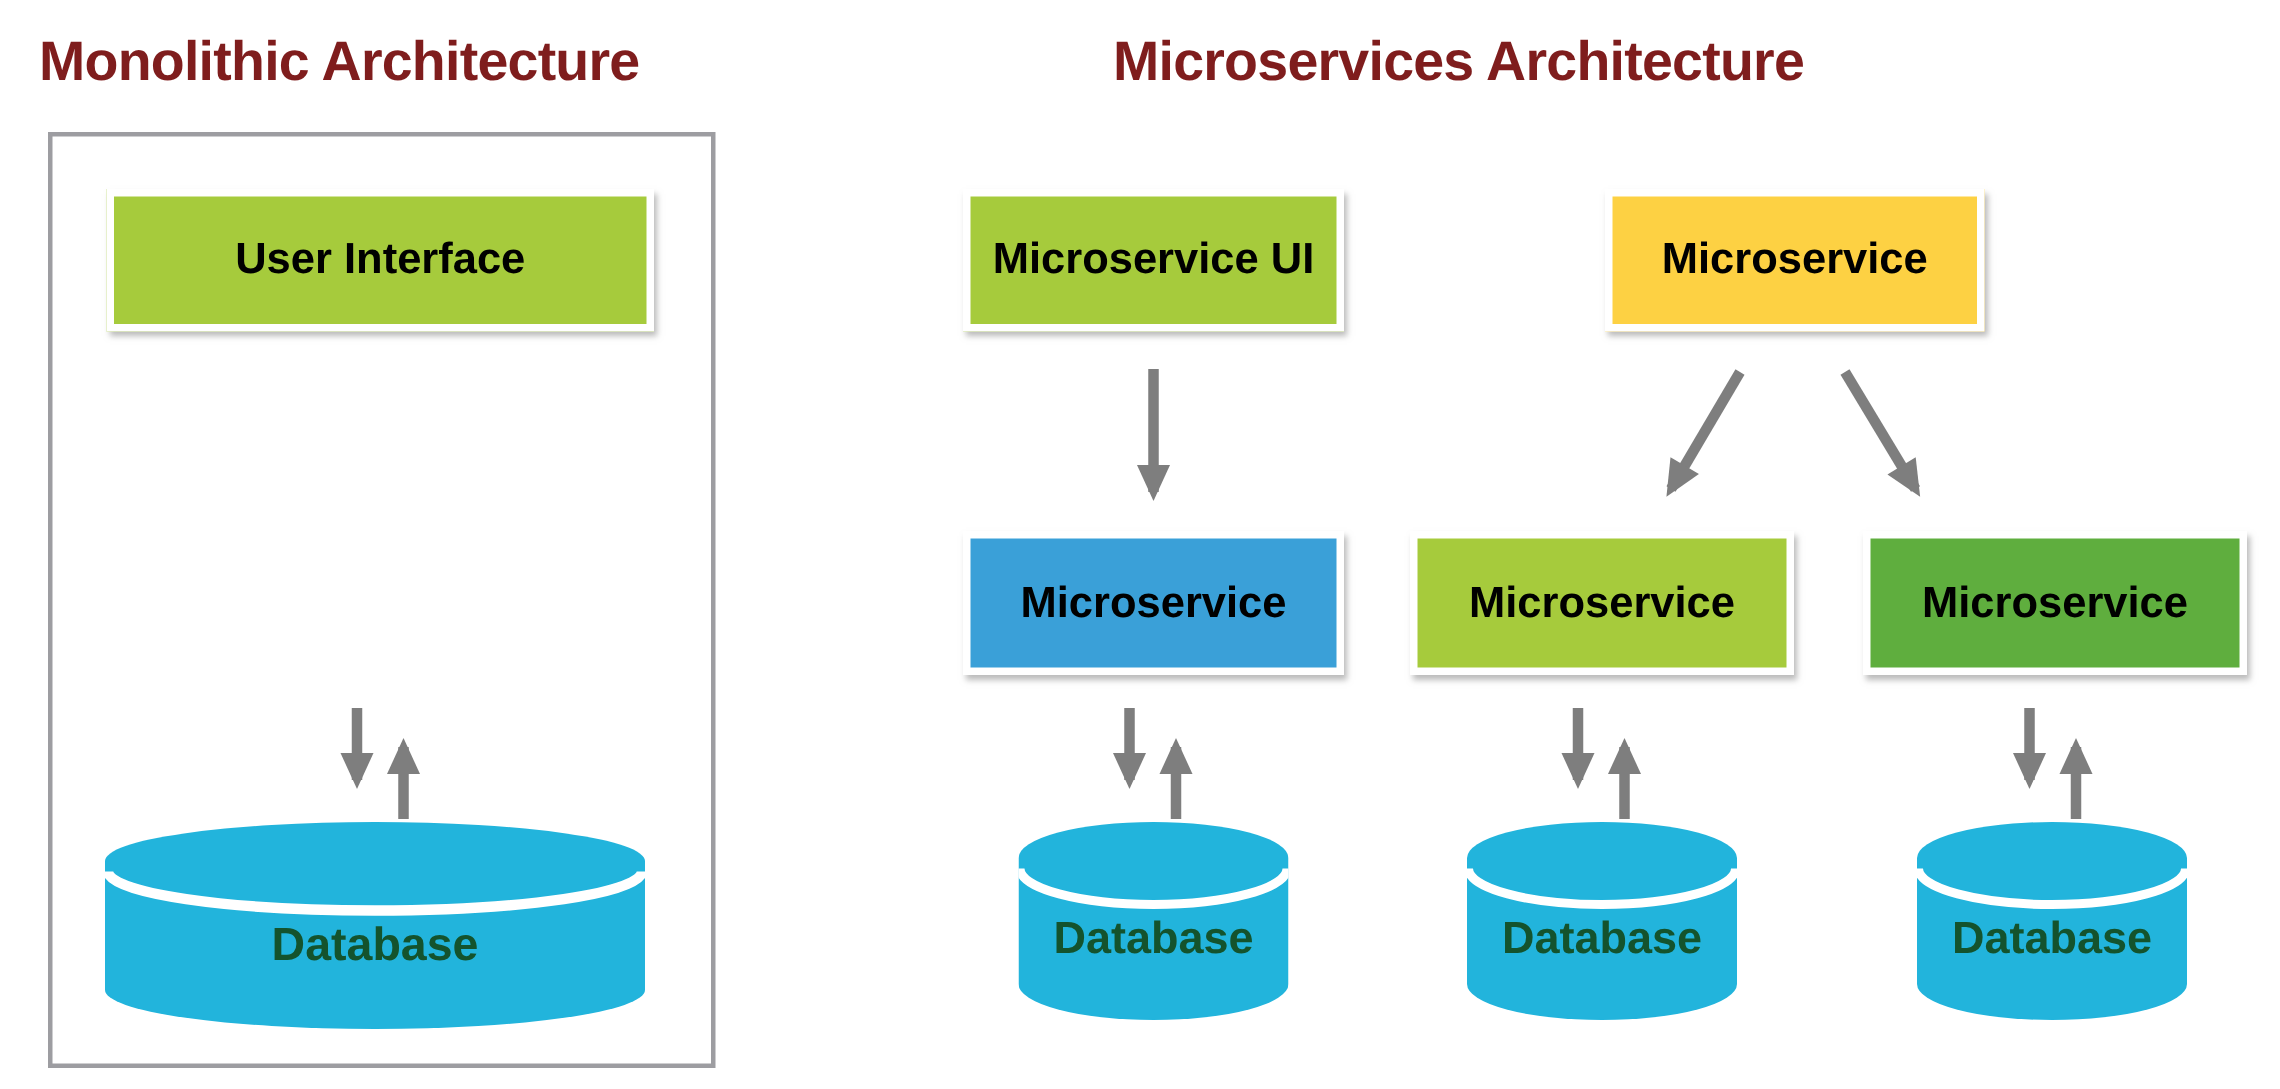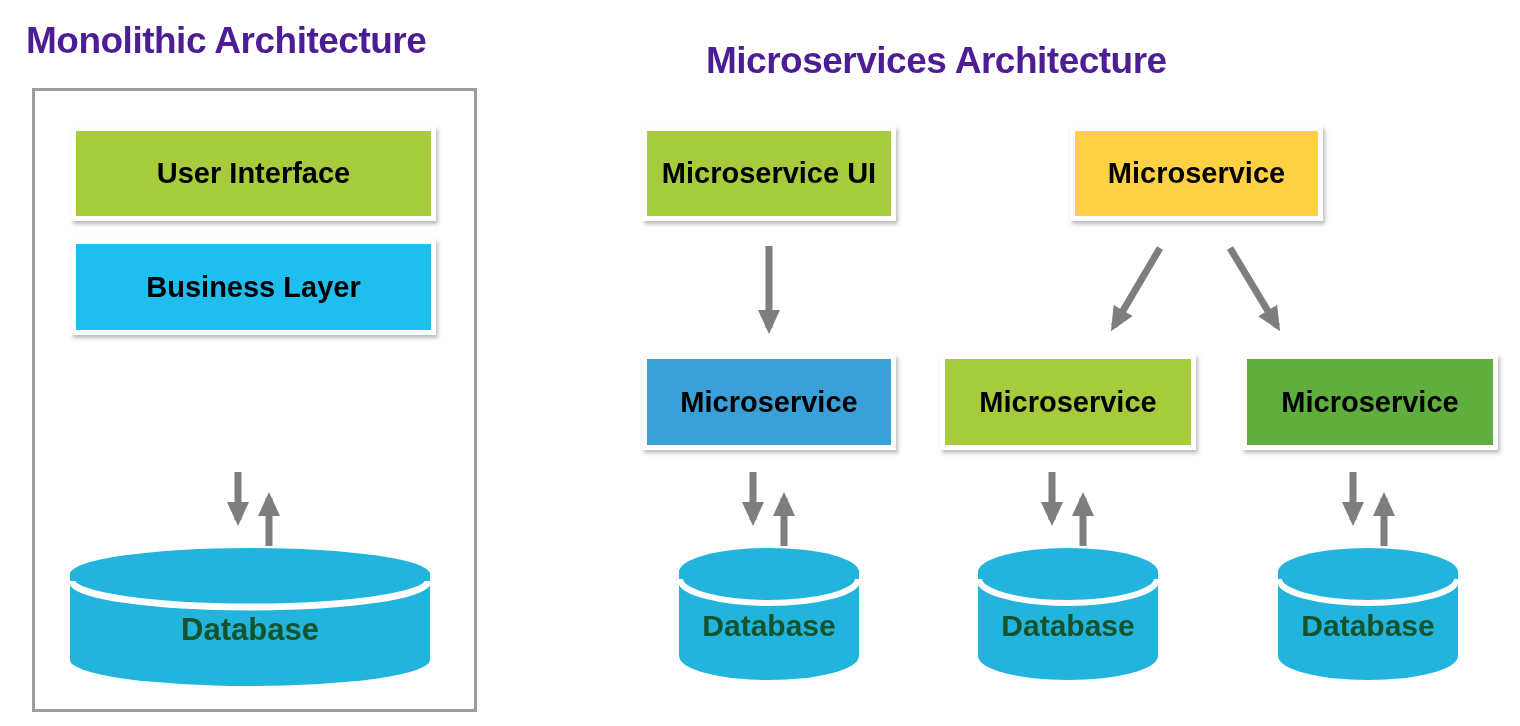--- a/index.html
+++ b/index.html
@@ -1,21 +1,21 @@
 <!DOCTYPE html>
 <html><head>
 <meta charset="utf-8">
 <style>
   html,body{margin:0;padding:0;background:#ffffff;}
   .canvas{
     position:relative;width:1520px;height:726px;background:#ffffff;overflow:hidden;
     font-family:"Liberation Sans", sans-serif;color:#1d1d1b;
   }
   .title{
-    position:absolute;font-size:37px;font-weight:700;letter-spacing:-0.5px;color:#4c1d95;white-space:nowrap;
+    position:absolute;font-size:37px;font-weight:700;letter-spacing:-0.5px;color:#7f1d1d;white-space:nowrap;
   }
   .frame{
     position:absolute;border:3px solid #9d9da1;box-sizing:border-box;background:transparent;
   }
   .sbox{
     position:absolute;box-sizing:border-box;border:5px solid #ffffff;
     box-shadow:2px 3px 4px rgba(130,130,130,0.55);
     display:flex;align-items:center;justify-content:center;
     font-size:29px;font-weight:700;color:#000000;white-space:nowrap;
   }
@@ -44,31 +44,28 @@
 
   <svg class="defs-holder" aria-hidden="true">
     <defs>
       <marker id="arrowhead" markerUnits="userSpaceOnUse" markerWidth="30" markerHeight="30" refX="21" refY="15" orient="auto">
         <path d="M3,4 L27,15 L3,26 Z" fill="#7e7e7e"></path>
       </marker>
     </defs>
   </svg>
 
   <div class="title" style="left:26px;top:20px;">Monolithic Architecture</div>
-  <div class="title" style="left:706px;top:20px;margin-top:20px;">Microservices Architecture</div>
+  <div class="title" style="left:742px;top:20px;">Microservices Architecture</div>
 
   <div class="frame" style="left:32px;top:88px;width:445px;height:624px;"></div>
 
   <div class="sbox c-green" style="left:71px;top:126px;width:365px;height:95px;">
     <span>User Interface</span>
   </div>
 
-  <div class="sbox c-cyan" style="left:71px;top:239px;width:365px;height:96px;">
-    <span>Business Layer</span>
-  </div>
 
 
   <svg class="arrow-svg" style="left:222px;top:472px;" width="62" height="74">
     <line x1="16" y1="0" x2="16" y2="48" stroke="#7e7e7e" stroke-width="7" marker-end="url(#arrowhead)"></line>
     <line x1="47" y1="74" x2="47" y2="26" stroke="#7e7e7e" stroke-width="7" marker-end="url(#arrowhead)"></line>
   </svg>
 
   <div class="db db-big" style="left:70px;top:546px;width:360px;height:142px;">
     <svg width="360" height="142">
       <path d="M0,28 A180,26 0 0 1 360,28 L360,114 A180,26 0 0 1 0,114 Z" fill="#22b4dc"></path>

